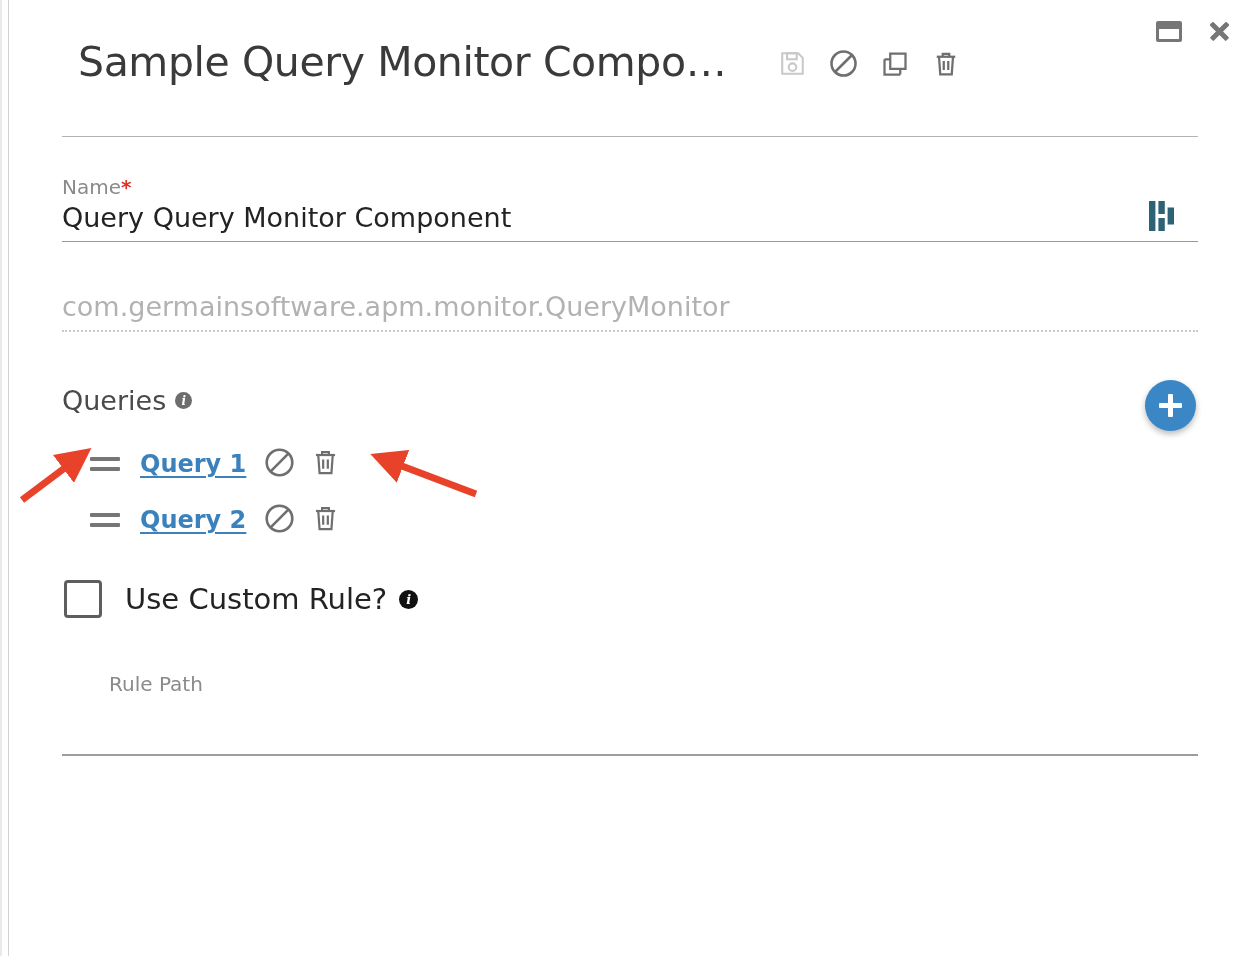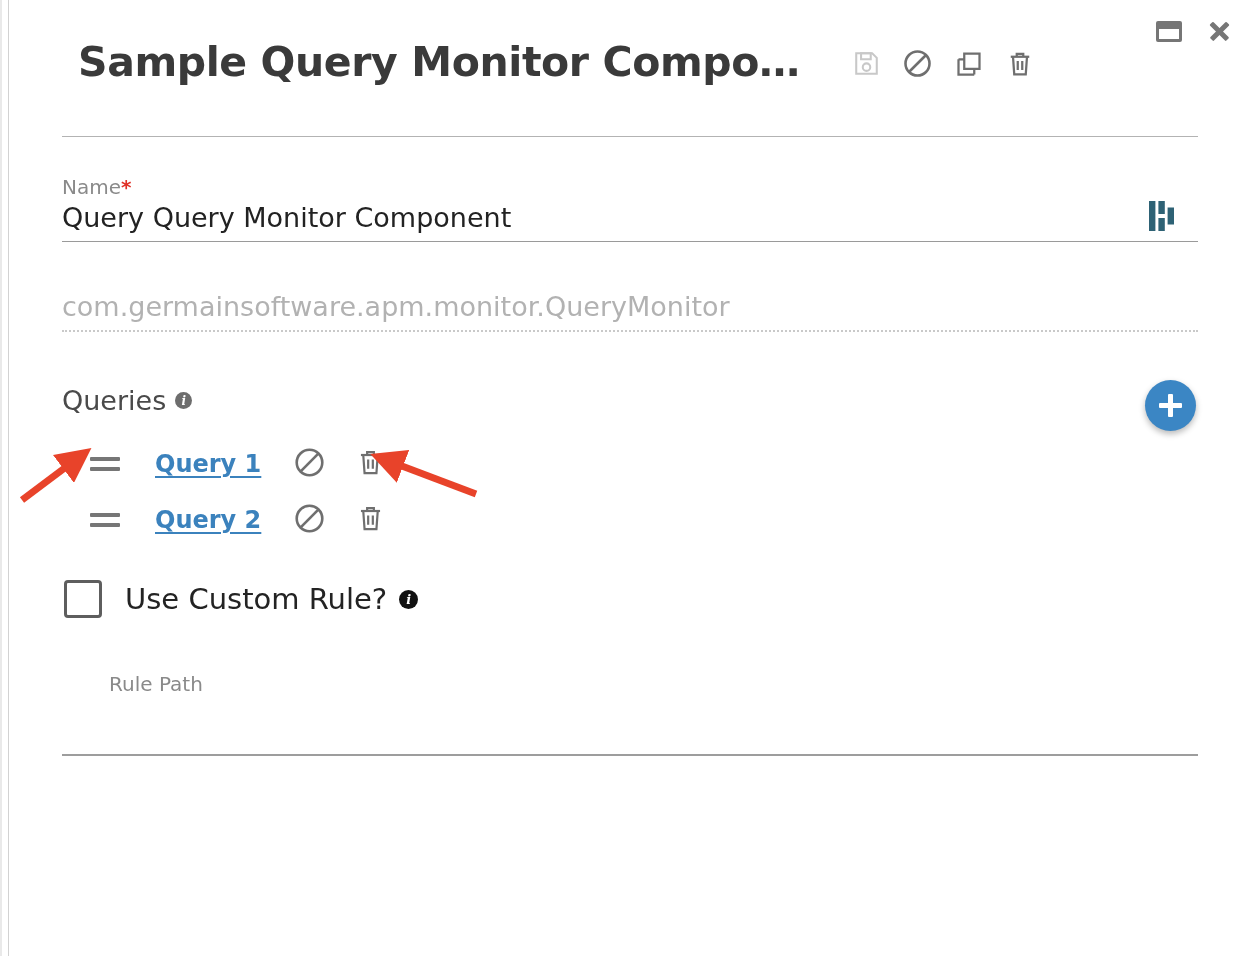--- a/index.html
+++ b/index.html
@@ -73,21 +73,21 @@
 
   
   .header {
     position: absolute;
     left: 78px; top: 40px;
     display: flex;
     align-items: center;
   }
   .title {
     font-size: 41px;
-    font-weight: bold;
+    font-weight: normal;
     color: #3a3a3a;
     letter-spacing: -0.4px;
     white-space: nowrap;
     line-height: 1.1;
   }
   .title-actions {
     display: flex;
     align-items: center;
     gap: 21px;
     margin-left: 52px;
@@ -174,21 +174,21 @@
   .info-dot.dark { background: #111111; width: 19px; height: 19px; font-size: 13px; }
 
   .query-list {
     position: absolute;
     left: 90px; top: 436px;
   }
   .query-row {
     display: flex;
     align-items: center;
     height: 56px;
-    gap: 15px;
+    gap: 0;
   }
   .drag-handle {
     width: 32px;
     height: 24px;
     display: flex;
     flex-direction: column;
     justify-content: center;
     gap: 6px;
     cursor: grab;
     margin-right: 18px;

